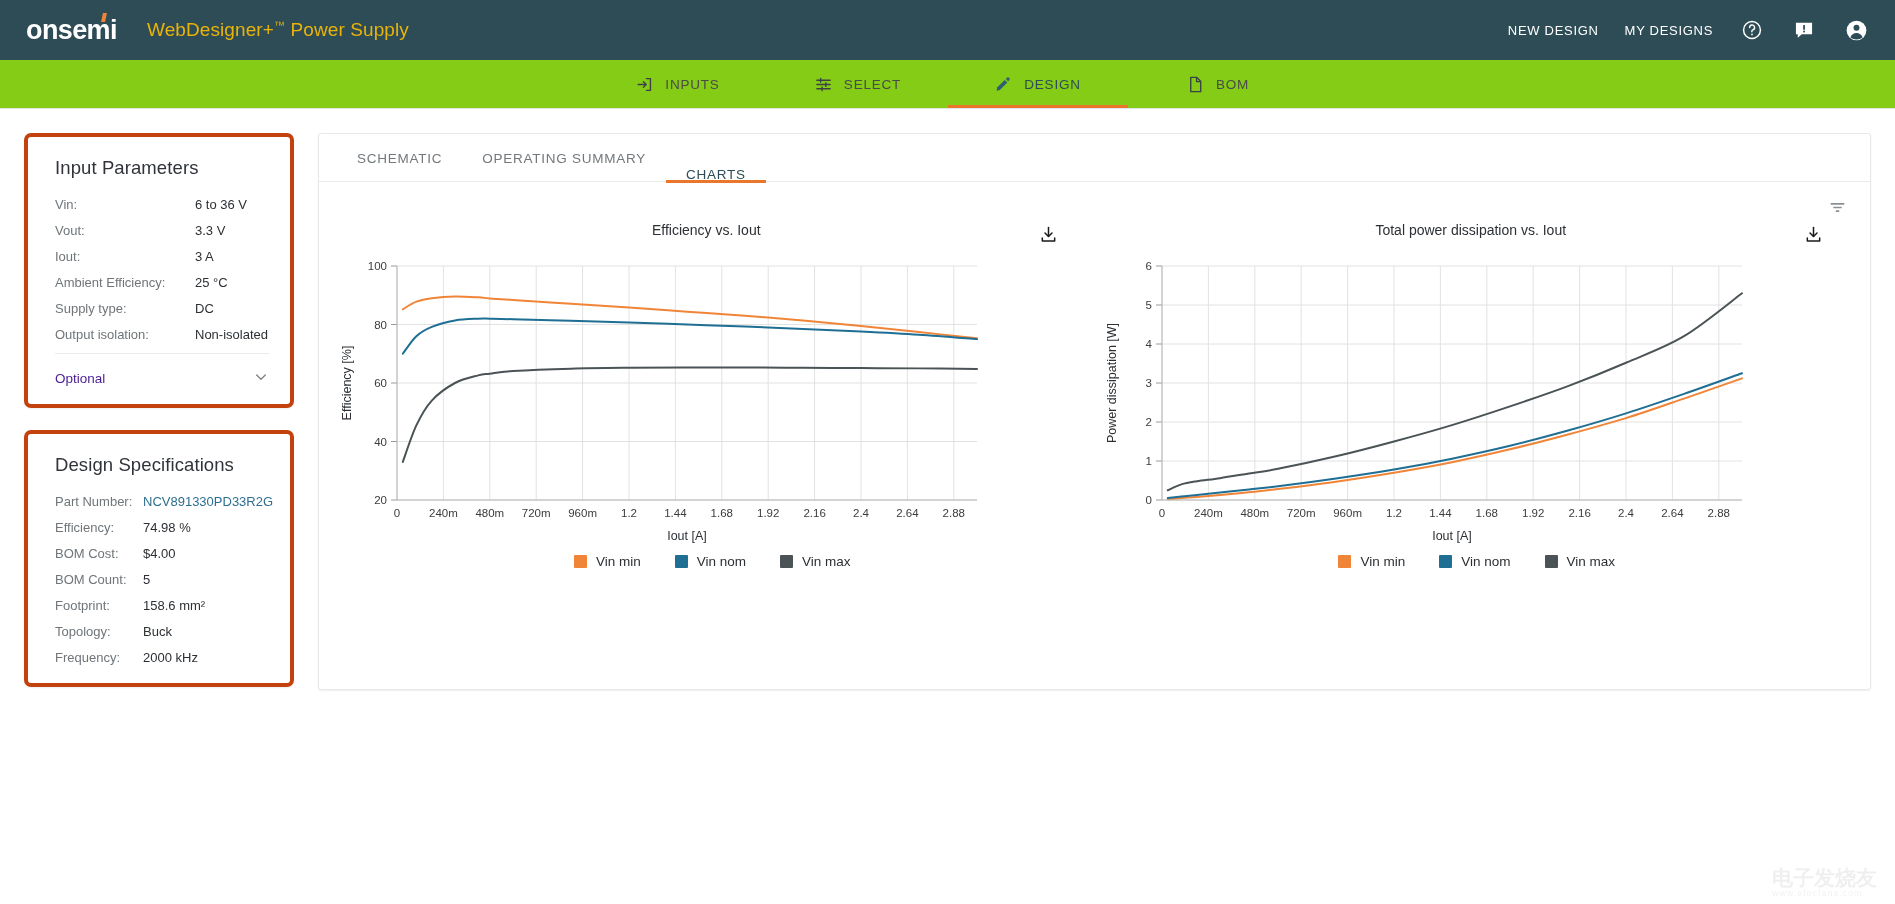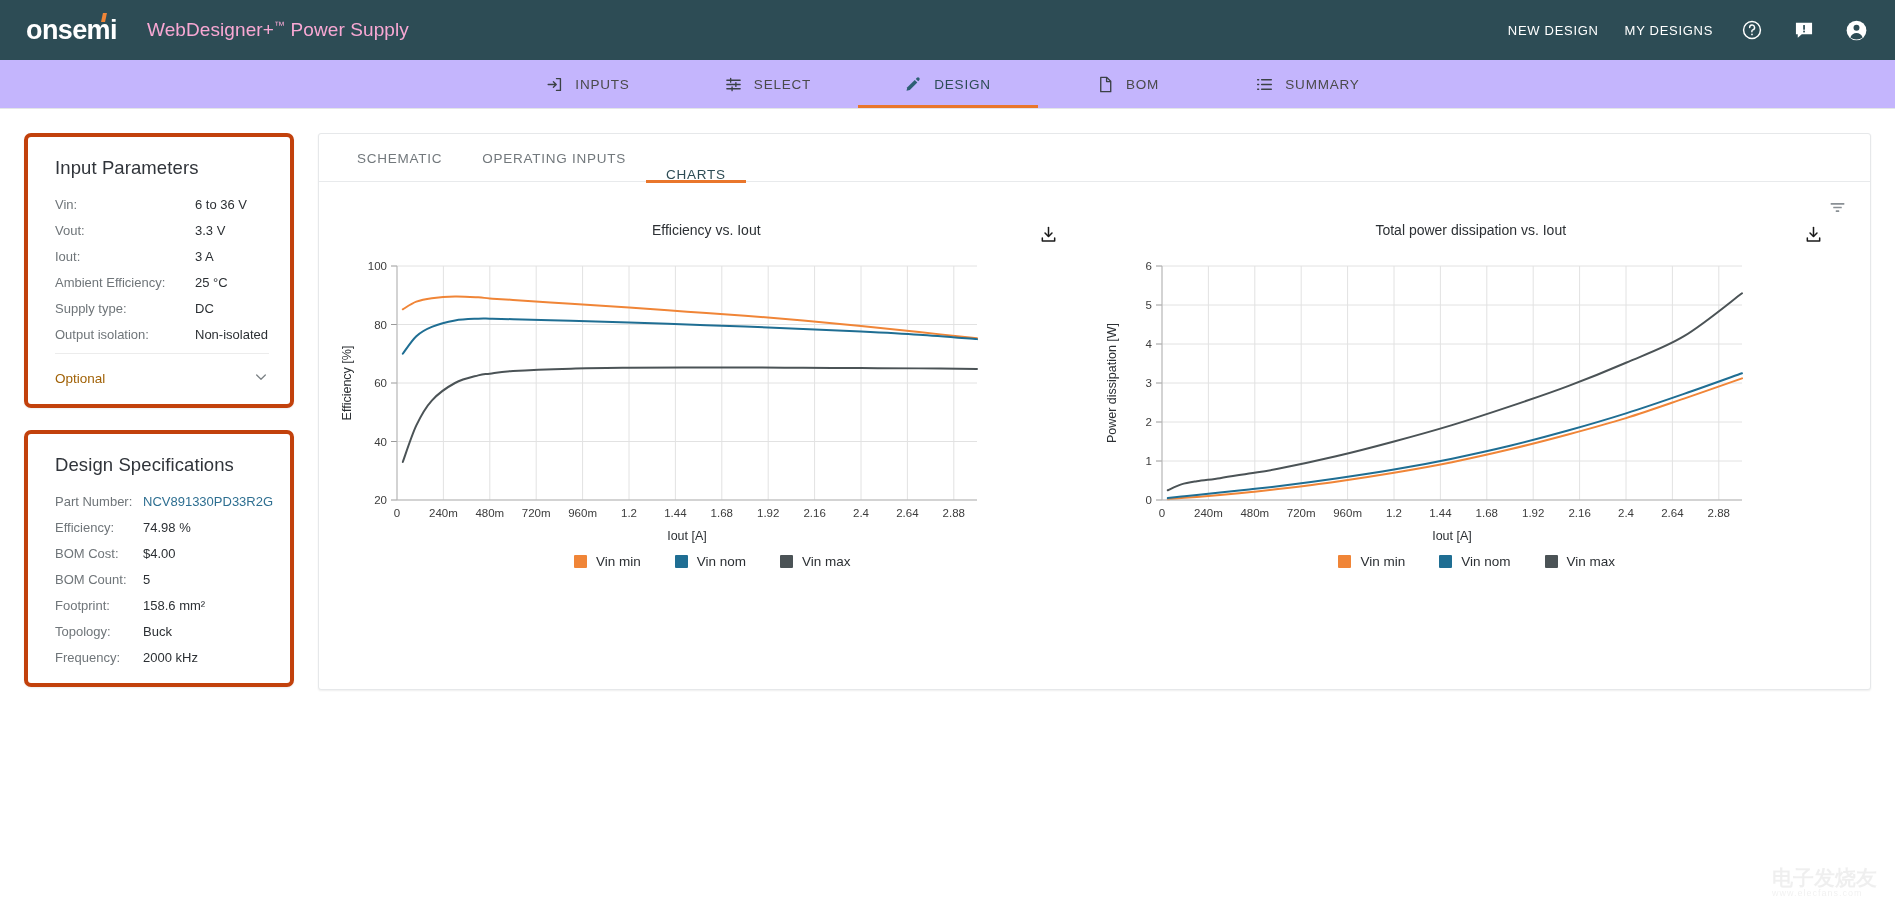--- a/index.html
+++ b/index.html
@@ -20,36 +20,36 @@
   .logo { display: flex; align-items: flex-end; margin-right: 30px; position: relative; }
   .logo-text {
     font-size: 27px; font-weight: 700; letter-spacing: -0.6px;
     color: #ffffff; line-height: 1; font-family: "Liberation Sans", sans-serif;
   }
   .logo-dot {
     position: absolute; right: 11px; top: -4px;
     width: 4px; height: 9px; background: #f08537;
     transform: skewX(-12deg);
   }
-  .app-title { font-size: 19px; font-weight: 400; color: #f9a8d4; letter-spacing: .1px; }
+  .app-title { font-size: 19px; font-weight: 400; color: #eab308; letter-spacing: .1px; }
   .app-title sup { font-size: 11px; vertical-align: super; }
   .topbar-right { margin-left: auto; display: flex; align-items: center; gap: 26px; }
   .topbar-link {
     font-size: 13px; letter-spacing: .7px; color: #ffffff;
     cursor: pointer; white-space: nowrap;
   }
   .topbar-icon {
     width: 26px; height: 26px; display: flex; align-items: center; justify-content: center;
     cursor: pointer;
   }
   .topbar-icon svg { display: block; }
 
   
   .mainnav {
-    height: 49px; background: #c4b5fd; border-bottom: 1px solid #e3e6e8;
+    height: 49px; background: #84cc16; border-bottom: 1px solid #e3e6e8;
     display: flex; align-items: stretch; justify-content: center; gap: 0;
   }
   .mainnav-item {
     display: flex; align-items: center; gap: 11px;
     padding: 0 24px; min-width: 180px; justify-content: center;
     cursor: pointer; position: relative;
     color: #4a4a4a; font-size: 13.5px; letter-spacing: .8px;
   }
   .mainnav-item.active { color: #2d4c55; }
   .mainnav-item.active .navlabel { font-weight: 400; }
@@ -79,21 +79,21 @@
   }
   .kv { display: flex; align-items: baseline; margin-bottom: 11px; font-size: 13px; }
   .kv:last-of-type { margin-bottom: 2px; }
   .kv .k { color: #6f7579; flex: 0 0 140px; }
   .kv .v { color: #2c3034; }
   .card.specs .kv .k { flex: 0 0 88px; }
   .kv .v.link { color: #2e6f91; cursor: pointer; }
   .optional-row {
     display: flex; align-items: center; justify-content: space-between;
     border-top: 1px solid #ececec; padding-top: 15px;
-    font-size: 13.5px; color: #a16207; cursor: pointer;
+    font-size: 13.5px; color: #4c1d95; cursor: pointer;
   }
   .chev { color: #7b8185; }
 
   
   .panel {
     flex: 1; background: #ffffff; border: 1px solid #e6e8ea; border-radius: 3px;
     box-shadow: 0 1px 2px rgba(0,0,0,.07);
     height: 557px; position: relative;
   }
   .subtabs { display: flex; border-bottom: 1px solid #e8eaec; padding: 0 18px; height: 48px; }
@@ -212,29 +212,20 @@
   <div class="mainnav-item">
     <span>
       <svg width="19" height="19" viewBox="0 0 24 24" fill="none" stroke="#3b4145" stroke-width="1.7">
         <path d="M6 3h7.6L18.6 8v13H6z" stroke-linejoin="round"></path>
         <path d="M13.4 3.2V8.3h5.1" stroke-linejoin="round"></path>
       </svg>
     </span>
     <span class="navlabel">BOM</span>
   </div>
 
-  <div class="mainnav-item">
-    <span>
-      <svg width="19" height="19" viewBox="0 0 24 24" fill="none" stroke="#3b4145" stroke-width="1.8" stroke-linecap="round">
-        <path d="M3.4 6h1.2M3.4 12h1.2M3.4 18h1.2"></path>
-        <path d="M8.4 6h12.2M8.4 12h12.2M8.4 18h12.2"></path>
-      </svg>
-    </span>
-    <span class="navlabel">SUMMARY</span>
-  </div>
 </div>
 
 <div class="page">
 
   <div class="sidecol">
 
     <div class="card params">
       <h2>Input Parameters</h2>
 
       <div class="kv">
@@ -306,21 +297,21 @@
     </div>
   </div>
 
   <div class="panel">
 
     <div class="subtabs">
       <div class="subtab">
         <span>SCHEMATIC</span>
       </div>
       <div class="subtab">
-        <span>OPERATING INPUTS</span>
+        <span>OPERATING SUMMARY</span>
       </div>
       <div class="subtab active">
         <span>CHARTS</span>
       </div>
     </div>
 
     <div class="filter-row">
       <div class="filter-btn">
         <svg width="19" height="19" viewBox="0 0 24 24" fill="#8a9095">
           <rect x="3.4" y="6.4" width="17.2" height="2.1" rx=".4"></rect>

